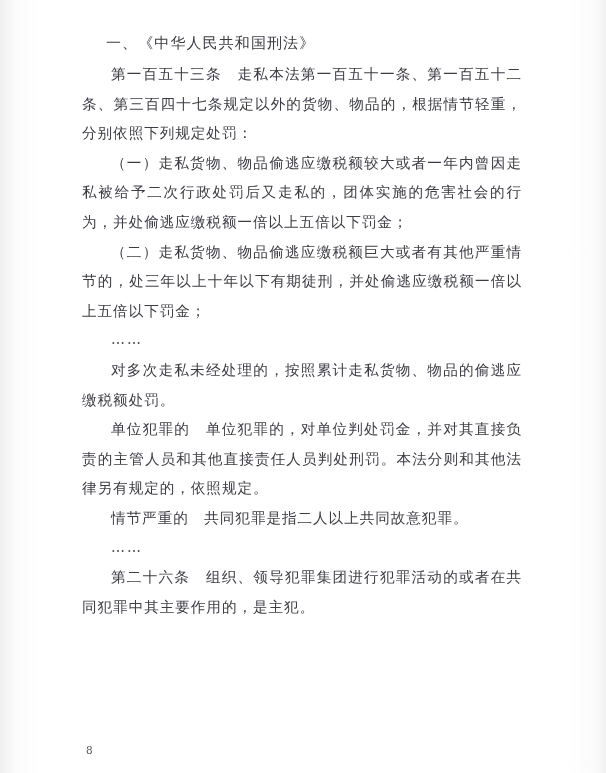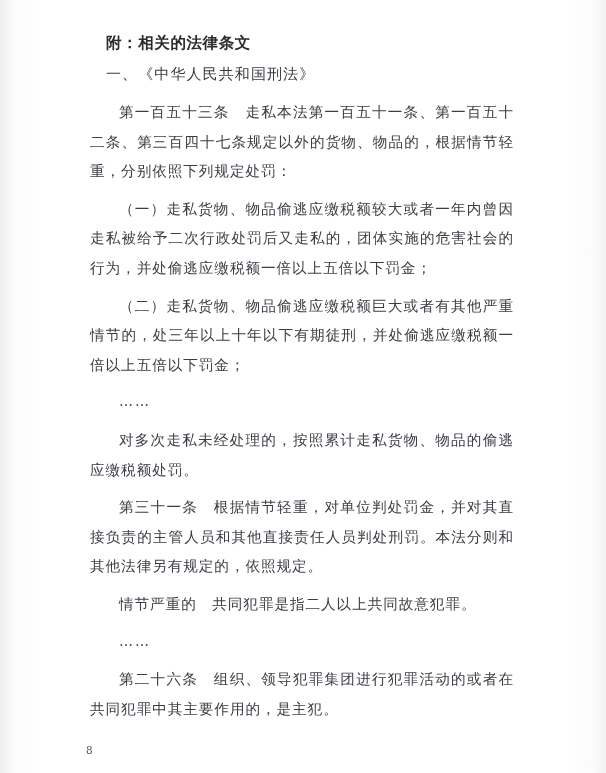--- a/index.html
+++ b/index.html
@@ -56,21 +56,21 @@
     margin: 0 0 1px 0;
   }
 
   .para {
     font-family: "DejaVu Serif", "Liberation Serif", serif;
     font-size: 14.6px;
     color: #3c3c44;
     line-height: 29.6px;
     letter-spacing: 0.95px;
     text-indent: 29px;
-    margin: 8px;
+    margin: 0;
     text-align: justify;
     text-justify: inter-ideograph;
     word-break: break-all;
   }
 
   .para.ellipsis {
     letter-spacing: 2px;
     font-size: 14px;
     color: #4a4a52;
   }
@@ -85,31 +85,30 @@
     letter-spacing: 0.5px;
   }
 </style>
 </head>
 <body>
 
 <div id="page">
 
   <div id="content">
 
-    <h1 class="doc-heading">附：相关的法律条文</h1>
 
     <h2 class="doc-subheading">一、《中华人民共和国刑法》</h2>
 
     <div id="paragraph-list">
         <p class="para">第一百五十三条　走私本法第一百五十一条、第一百五十二条、第三百四十七条规定以外的货物、物品的，根据情节轻重，分别依照下列规定处罚：</p>
         <p class="para">（一）走私货物、物品偷逃应缴税额较大或者一年内曾因走私被给予二次行政处罚后又走私的，团体实施的危害社会的行为，并处偷逃应缴税额一倍以上五倍以下罚金；</p>
         <p class="para">（二）走私货物、物品偷逃应缴税额巨大或者有其他严重情节的，处三年以上十年以下有期徒刑，并处偷逃应缴税额一倍以上五倍以下罚金；</p>
         <p class="para ellipsis">……</p>
         <p class="para">对多次走私未经处理的，按照累计走私货物、物品的偷逃应缴税额处罚。</p>
-        <p class="para">第三十一条　根据情节轻重，对单位判处罚金，并对其直接负责的主管人员和其他直接责任人员判处刑罚。本法分则和其他法律另有规定的，依照规定。</p>
+        <p class="para">单位犯罪的　单位犯罪的，对单位判处罚金，并对其直接负责的主管人员和其他直接责任人员判处刑罚。本法分则和其他法律另有规定的，依照规定。</p>
         <p class="para">情节严重的　共同犯罪是指二人以上共同故意犯罪。</p>
         <p class="para ellipsis">……</p>
         <p class="para">第二十六条　组织、领导犯罪集团进行犯罪活动的或者在共同犯罪中其主要作用的，是主犯。</p>
       </div>
 
   </div>
 
   <div class="page-number">8</div>
 
 </div>

